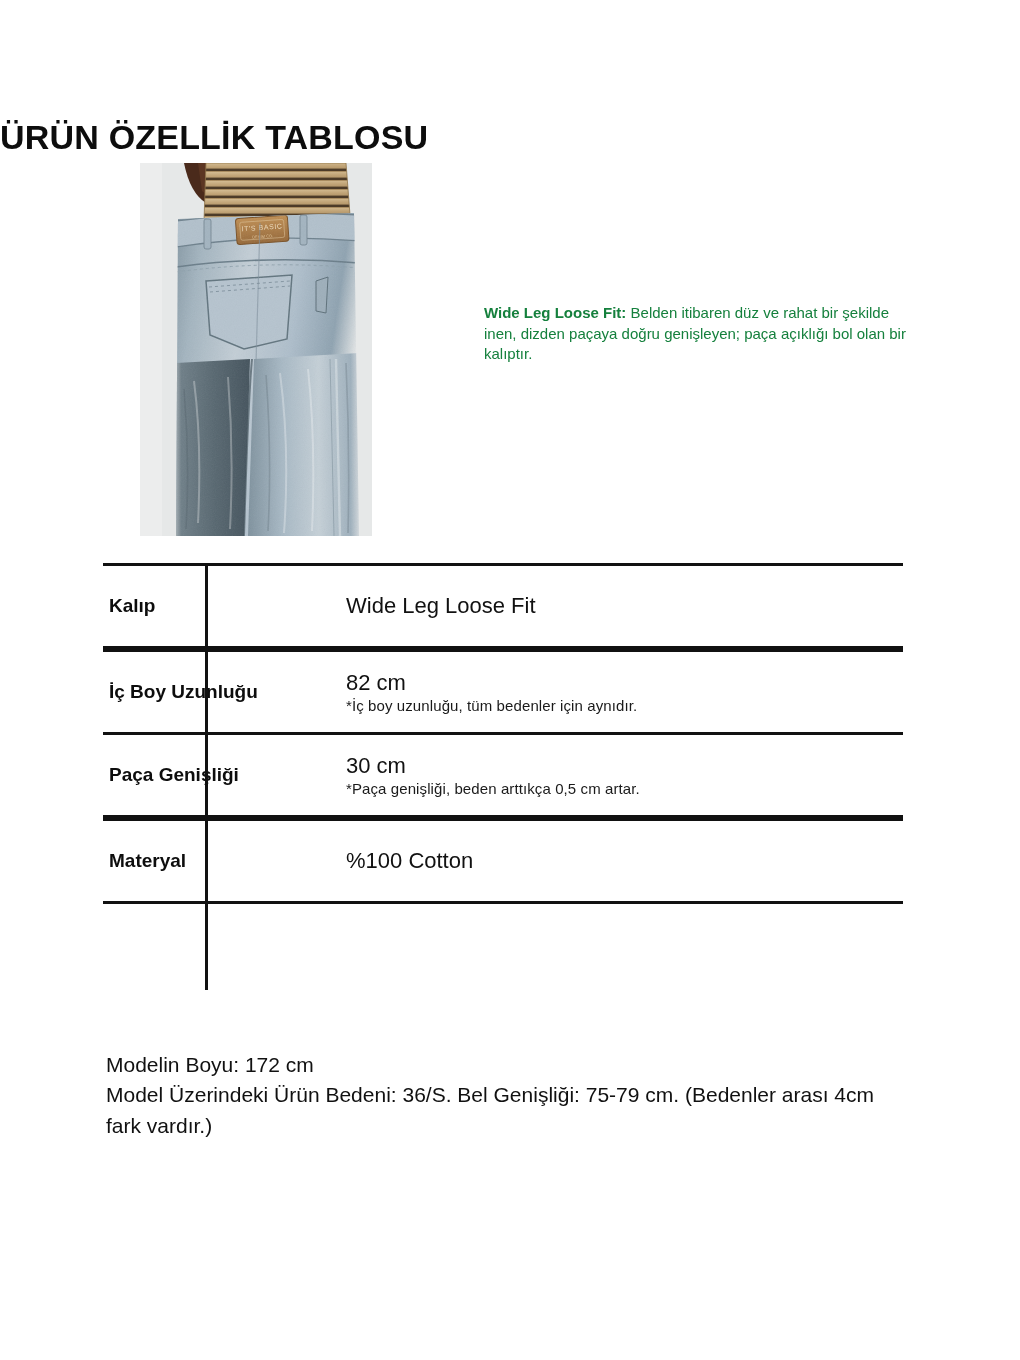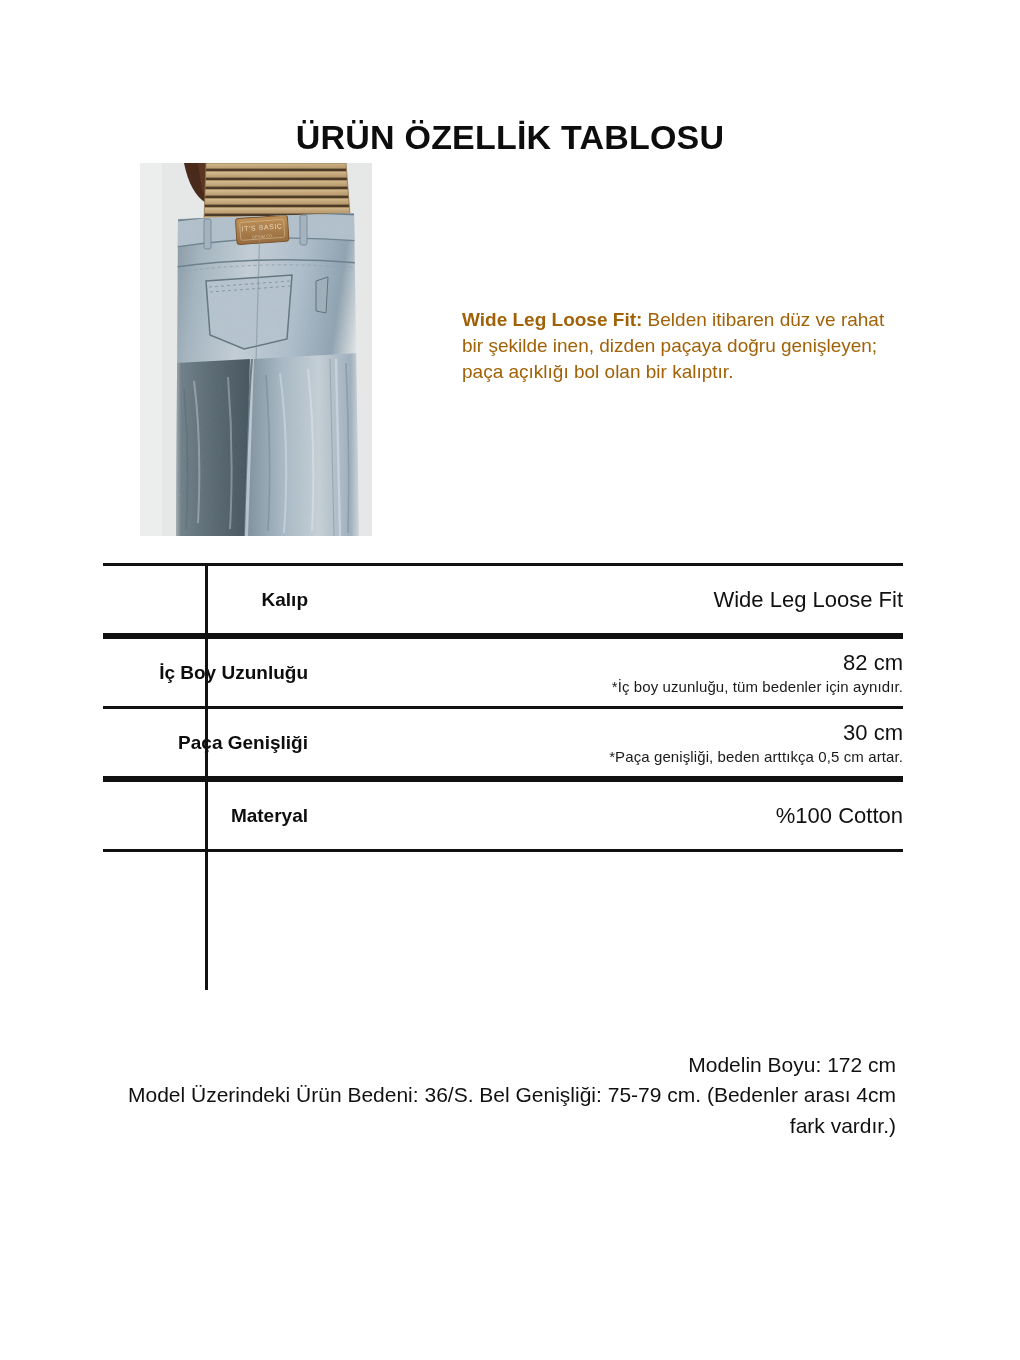--- a/index.html
+++ b/index.html
@@ -17,21 +17,20 @@
     color: #111111;
     overflow: hidden;
   }
 
   
   .page-title {
     position: absolute;
     left: 0;
     top: 96px;
     width: 1020px;
-    text-align: center;
     font-size: 34px;
     font-weight: bold;
     letter-spacing: 0.2px;
     color: #0d0d0d;
     line-height: 1.1;
   }
 
   
   .photo {
     position: absolute;
@@ -40,49 +39,48 @@
     width: 232px;
     height: 373px;
     overflow: hidden;
     background: #e9eaea;
   }
   .photo svg { display: block; width: 232px; height: 373px; }
 
   
   .description {
     position: absolute;
-    left: 462px;
+    left: 484px;
     top: 288px;
     width: 440px;
-    font-size: 19px;
+    font-size: 15px;
     line-height: 1.38;
-    color: #a16207;
+    color: #15803d;
   }
   .description .lead {
     font-weight: bold;
   }
 
   
   .spec-table {
     position: absolute;
     left: 103px;
     top: 563px;
     width: 800px;
   }
   .spec-table .rule {
     height: 3px;
     background: #111111;
     width: 100%;
   }
   .spec-row {
     position: relative;
-    height: 67px;
+    height: 80px;
     display: flex;
     align-items: center;
-    text-align: right;
   }
   .spec-label {
     width: 205px;
     flex: 0 0 205px;
     font-size: 19px;
     font-weight: bold;
     color: #0d0d0d;
     padding-left: 6px;
   }
   .spec-value {
@@ -112,21 +110,21 @@
   
   .model-info {
     position: absolute;
     left: 106px;
     top: 1050px;
     width: 790px;
     font-size: 21px;
     line-height: 1.45;
     color: #111111;
   }
-  .model-info div { white-space: pre-wrap; text-align: right; }
+  .model-info div { white-space: pre-wrap; }
 </style>
 </head>
 <body>
 
 <h1 class="page-title">ÜRÜN ÖZELLİK TABLOSU</h1>
 
 <div class="photo">
   <svg viewBox="0 0 232 373" xmlns="http://www.w3.org/2000/svg" aria-hidden="true">
     <defs>
       <linearGradient id="denimBody" x1="0" y1="0" x2="1" y2="0.25">

